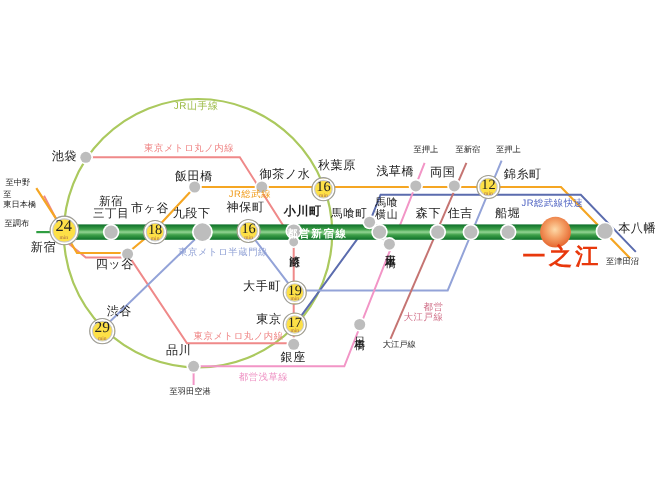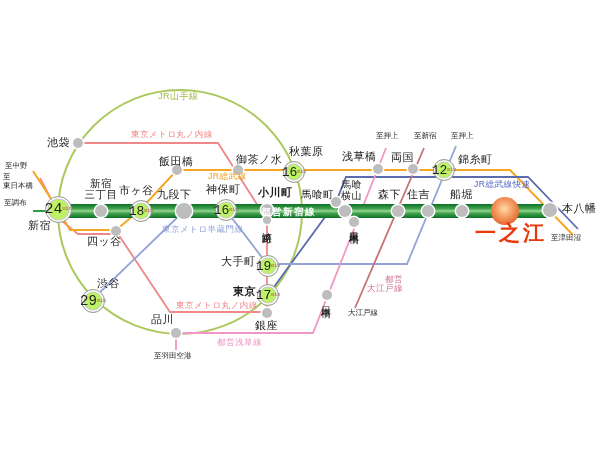--- a/index.html
+++ b/index.html
@@ -1,23 +1,23 @@
 <!DOCTYPE html>
 <html><head>
 <meta charset="utf-8">
 <style>
   html,body{margin:0;padding:0;background:#fff;}
   .map{position:relative;width:600px;height:449px;background:#fff;overflow:hidden;
        font-family:"Liberation Sans","DejaVu Sans",sans-serif;}
   svg.lines{position:absolute;left:0;top:0;}
   .dot{position:absolute;border-radius:50%;background:#bdbdbd;box-shadow:0 0 0 1.5px #fff;}
-  .badge{position:absolute;border-radius:50%;background:#bef264;border:1px solid #9c9c9c;
+  .badge{position:absolute;border-radius:50%;background:#fde047;border:1px solid #9c9c9c;
          box-shadow:inset 0 0 0 1.5px #fff, inset 0 0 0 2.5px #c9c9c9;
-         display:flex;flex-direction:row;align-items:center;justify-content:center;
-         font-family:Liberation Mono, monospace;color:#222;}
+         display:flex;flex-direction:column;align-items:center;justify-content:center;
+         font-family:Liberation Serif, serif;color:#222;}
   .badge .num{line-height:1;}
   .badge .unit{font-size:5px;line-height:1;color:#a5624a;}
   .target-dot{position:absolute;border-radius:50%;
         background:radial-gradient(circle at 48% 42%, #fdd9a8 0%, #f5a268 35%, #e66a33 72%, rgba(228,98,44,0.15) 100%);}
   .label{position:absolute;color:#1c1c1c;font-size:11px;line-height:1.05;white-space:nowrap;letter-spacing:0.5px;}
   .label.v{writing-mode:vertical-rl;letter-spacing:1px;}
   .line-label{position:absolute;font-size:9px;white-space:nowrap;letter-spacing:0.5px;line-height:1.1;}
   .dir-label{position:absolute;font-size:7.5px;color:#222;white-space:nowrap;line-height:1.15;}
   .target-label{position:absolute;font-family:"Liberation Serif","DejaVu Serif",serif;font-weight:bold;white-space:nowrap;text-align:right;}
   .main-line-label{position:absolute;color:#fff;font-weight:bold;font-size:9.5px;letter-spacing:1.5px;white-space:nowrap;}
@@ -125,21 +125,21 @@
         <div>横山</div>
       </div>
       <div class="label v" style="left: 348px; top: 223px; font-size: 10px;">東日本橋</div>
       <div class="label" style="left: 378px; top: 189px;">森下</div>
       <div class="label" style="left: 407px; top: 189px;">住吉</div>
       <div class="label" style="left: 450px; top: 189px;">船堀</div>
       <div class="label" style="left: 342px; top: 151px;">浅草橋</div>
       <div class="label" style="left: 391px; top: 152px;">両国</div>
       <div class="label" style="left: 458px; top: 154px;">錦糸町</div>
       <div class="label" style="left: 221px; top: 256px;">大手町</div>
-      <div class="label" style="left: 233px; top: 286px; font-weight: bold;">東京</div>
+      <div class="label" style="left: 233px; top: 286px;">東京</div>
       <div class="label" style="left: 255px; top: 320px;">銀座</div>
       <div class="label" style="left: 57px; top: 278px; margin-left: 40px;">渋谷</div>
       <div class="label" style="left: 151px; top: 314px;">品川</div>
       <div class="label v" style="left: 320px; top: 298px; font-size: 10px;">日本橋</div>
       <div class="label" style="left: 562px; top: 203px;">本八幡</div>
       <div class="line-label" style="left: 158px; top: 92px; color: rgb(156, 187, 68);">JR山手線</div>
       <div class="line-label" style="left: 131px; top: 130px; font-size: 8.5px; color: rgb(239, 130, 130);">東京メトロ丸ノ内線</div>
       <div class="line-label" style="left: 192px; top: 172px; font-size: 8.5px; color: rgb(240, 154, 24); margin-left: 16px;">JR総武線</div>
       <div class="line-label" style="left: 162px; top: 225px; font-size: 8.5px; color: rgb(143, 160, 213);">東京メトロ半蔵門線</div>
       <div class="line-label" style="left: 474px; top: 180px; font-size: 8.5px; color: rgb(74, 95, 192);">JR総武線快速</div>

